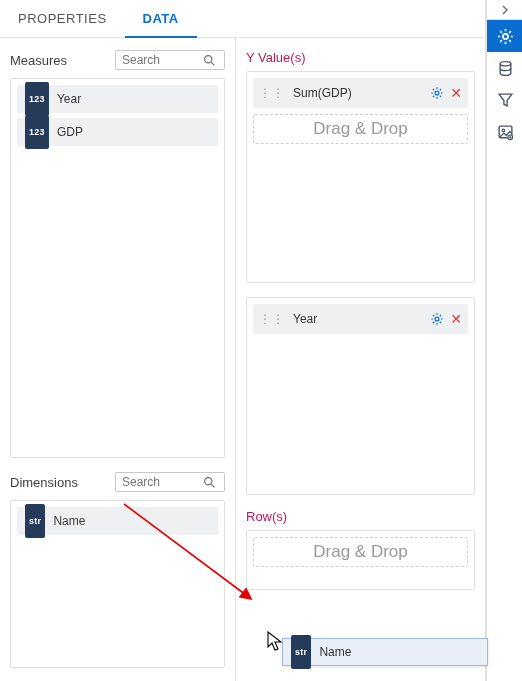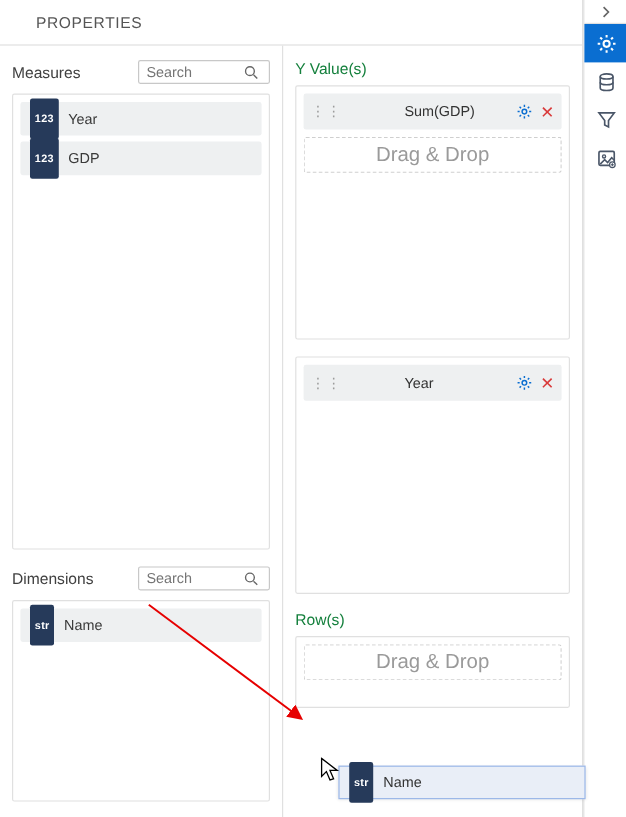--- a/index.html
+++ b/index.html
@@ -3,21 +3,21 @@
 <meta charset="utf-8">
 <style>
   * { box-sizing: border-box; margin: 0; padding: 0; font-family: "Segoe UI", Arial, sans-serif; }
   body { width: 522px; height: 681px; background: #fff; position: relative; overflow: hidden; }
 
   .main { position: absolute; left: 0; top: 0; width: 486px; height: 681px; border-right: 1px solid #e0e0e0; }
   .right-rail { position: absolute; right: 0; top: 0; width: 36px; height: 681px; border-left: 1px solid #e0e0e0; background: #fff; }
 
   
   .tabs-row { display: flex; align-items: center; height: 38px; border-bottom: 1px solid #e0e0e0; padding: 0 6px 0 0; }
-  .tab { padding: 0 30px; height: 38px; line-height: 38px; font-size: 13px; letter-spacing: 0.5px; color: #555; cursor: pointer; }
+  .tab { padding: 0 18px; height: 38px; line-height: 38px; font-size: 13px; letter-spacing: 0.5px; color: #555; cursor: pointer; }
   .tab.active { color: #0a6ed1; border-bottom: 2px solid #0a6ed1; font-weight: 600; }
   .spacer { flex: 1; }
   .dataset-select { display: flex; align-items: center; height: 26px; border: 1px solid #c8c8c8; border-radius: 2px; background: #fff; margin-right: 4px; }
   .dataset-select .val { padding: 0 12px; font-size: 12px; color: #333; min-width: 76px; }
   .dataset-select .dd { width: 24px; height: 24px; border-left: 1px solid #c8c8c8; display: flex; align-items: center; justify-content: center; color: #666; }
 
   
   .body-cols { display: flex; height: calc(100% - 38px); }
   .left-col { width: 236px; border-right: 1px solid #e0e0e0; padding: 12px 10px; overflow: hidden; }
   .right-col { flex: 1; padding: 12px 10px; overflow: hidden; position: relative; }
@@ -29,28 +29,28 @@
   .search-box .mag { width: 22px; display: flex; align-items: center; justify-content: center; color: #666; }
 
   .card-box { border: 1px solid #e0e0e0; border-radius: 2px; background: #fff; padding: 6px; margin-bottom: 14px; }
   .measures-box { height: 380px; }
   .dimensions-box { height: 168px; }
 
   .pill { display: flex; align-items: center; height: 28px; border-radius: 2px; padding: 0 8px; margin-bottom: 5px; font-size: 12px; }
   .pill-source { background: #eef0f1; color: #3a3a3a; }
   .type-chip { background: #263a5a; color: #fff; font-size: 9px; font-weight: 700; border-radius: 2px; padding: 12px 4px; margin-right: 8px; letter-spacing: 0.3px; }
 
-  .section-title-r { font-size: 13px; color: #15803d; margin-bottom: 6px; }
+  .section-title-r { font-size: 13px; color: #be185d; margin-bottom: 6px; }
   .yvalues-box { height: 212px; }
   .column-box  { height: 198px; }
   .rows-box    { height: 60px; }
 
   .drop-pill { display: flex; align-items: center; height: 30px; background: #eef0f1; border-radius: 2px; padding: 0 6px; margin-bottom: 6px; font-size: 12px; color: #333; }
   .drop-pill .grip { color: #9b9b9b; margin-right: 8px; letter-spacing: 1px; font-size: 12px; }
-  .drop-pill .lab { flex: 1; margin-left: 44px; }
+  .drop-pill .lab { flex: 1; }
   .drop-pill .gear { color: #0a6ed1; margin-right: 6px; cursor: pointer; }
   .drop-pill .close { color: #d93b3b; cursor: pointer; font-size: 14px; }
 
   .drop-target { border: 1px dashed #cfcfcf; height: 30px; display: flex; align-items: center; justify-content: center; font-size: 17px; color: #9a9a9a; border-radius: 2px; text-align: center; }
 
   
   .rail-btn { width: 36px; height: 32px; display: flex; align-items: center; justify-content: center; color: #4a5668; cursor: pointer; }
   .rail-btn.active { background: #0a6ed1; color: #fff; }
   .rail-top-arrow { height: 20px; display: flex; align-items: center; justify-content: center; color: #666; border-bottom: 1px solid #e0e0e0; }
 
@@ -62,20 +62,21 @@
   .anno-arrow { position: absolute; pointer-events: none; }
 
   svg { display: block; }
 </style>
 </head>
 <body>
 
 <div class="main">
   <div class="tabs-row">
     <div class="tab">PROPERTIES</div>
+    <div class="tab active">DATA</div>
     <div class="spacer"></div>
   </div>
 
   <div class="body-cols">
 
     <div class="left-col">
       <div class="section-head">
         <div class="title">Measures</div>
         <div class="search-box">
           <input placeholder="Search" style="">

